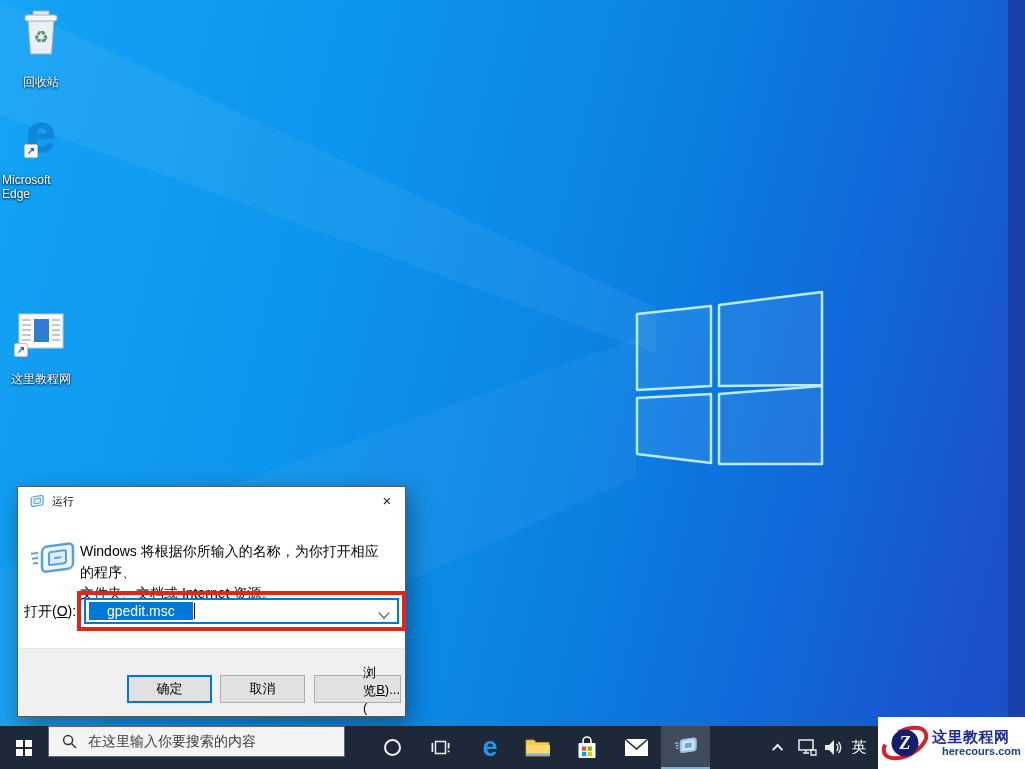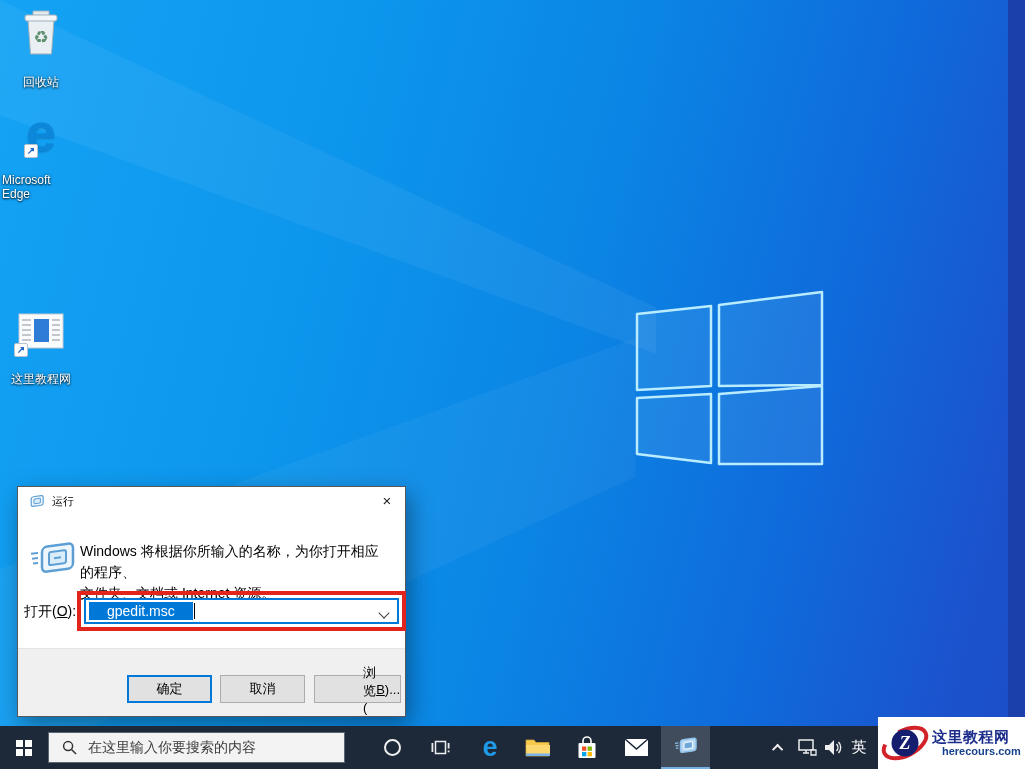--- a/index.html
+++ b/index.html
@@ -52,21 +52,21 @@
   .btn-ok{left:109px;border:2px solid #0078d7;}
   .btn-cancel{left:202px;}
   .btn-browse{left:296px;width:87px;padding-left:48px;}
 
   
   .taskbar{position:absolute;left:0;bottom:0;width:1025px;height:43px;background:#1d2939;z-index:5;}
   .tb-btn{position:absolute;top:0;height:43px;display:flex;align-items:center;justify-content:center;cursor:pointer;}
   .start{left:0;width:48px;}
   .win-grid{display:grid;grid-template-columns:7px 7px;grid-template-rows:7px 7px;gap:2px;}
   .win-grid i{background:#fff;display:block;}
-  .searchbox{position:absolute;left:48px;top:6px;width:297px;height:31px;background:#f3f3f3;
+  .searchbox{position:absolute;left:48px;top:0;width:297px;height:31px;background:#f3f3f3;
     border:1px solid #5c6673;display:flex;align-items:center;padding-left:13px;gap:11px;cursor:text;}
   .searchbox .ph{font-size:14px;color:#3d3d3d;}
   .cortana{left:374px;width:36px;}
   .cortana i{width:17px;height:17px;border:2px solid #f0f0f0;border-radius:50%;}
   .taskview{left:420px;width:40px;}
   .edge-task{left:468px;width:44px;font-size:27px;font-weight:bold;color:#1f9ae8;}
   .explorer{left:516px;width:44px;}
   .store{left:565px;width:44px;}
   .mail{left:614px;width:44px;}
   .run-task{left:661px;width:49px;background:#404c5b;border-bottom:2px solid #78b0e0;}

